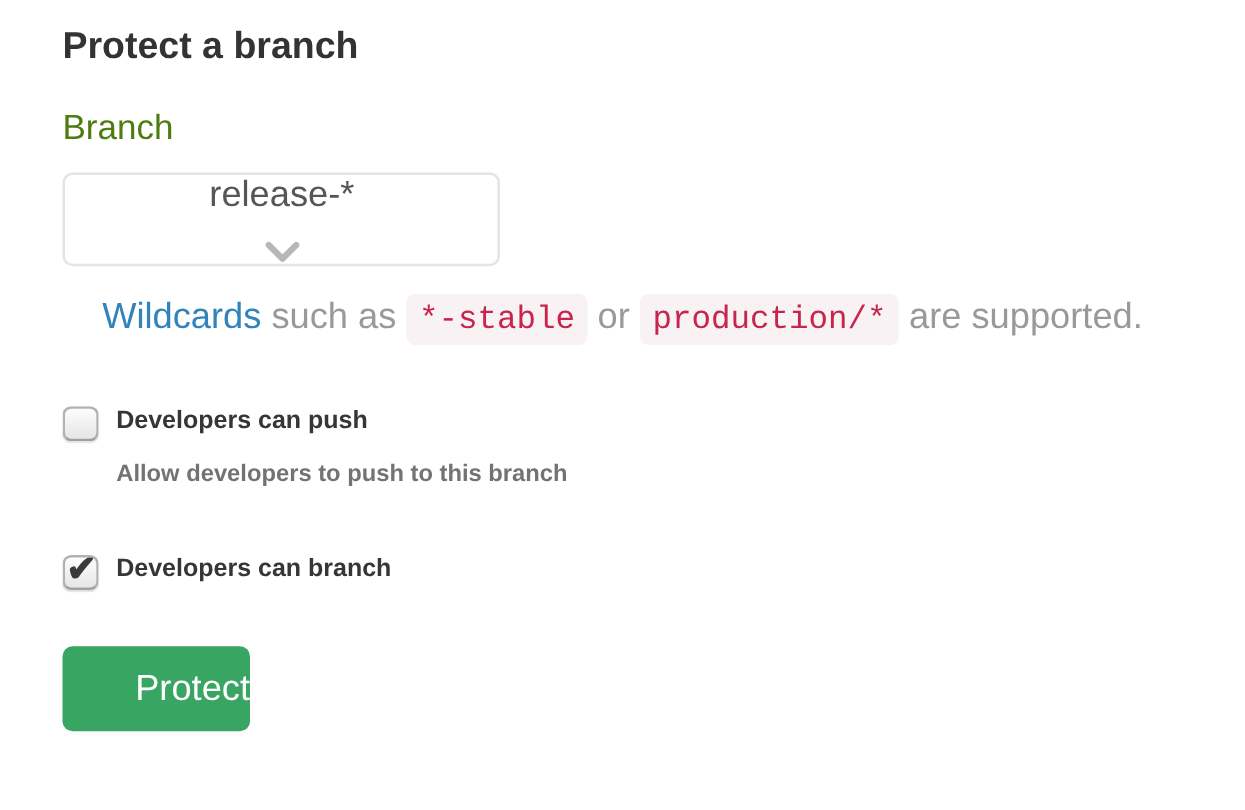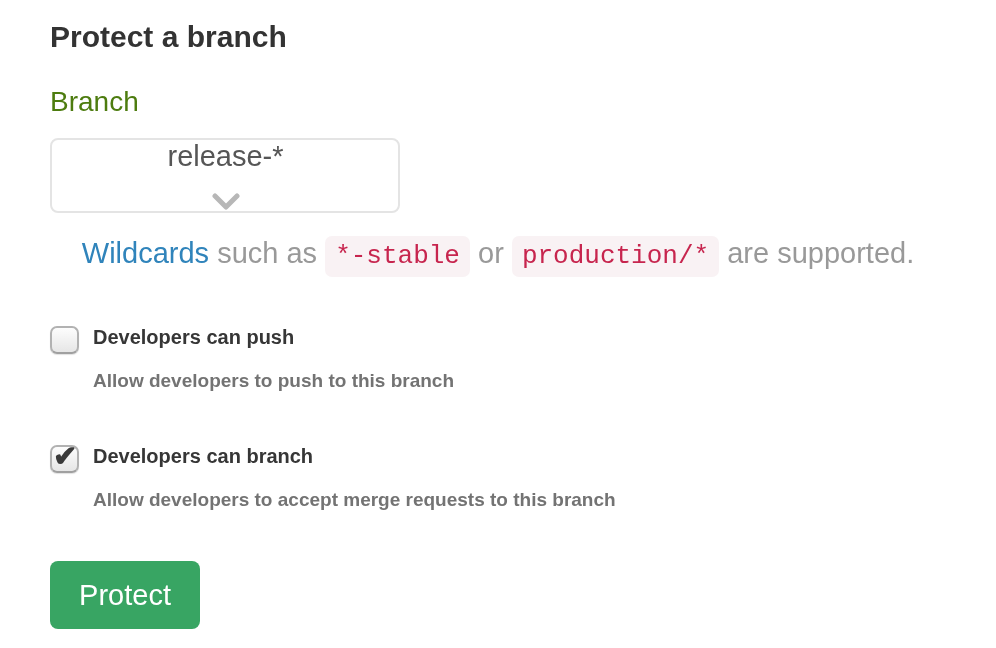--- a/index.html
+++ b/index.html
@@ -124,21 +124,21 @@
     background: #38a563;
     color: #ffffff;
     font-family: "Liberation Sans", sans-serif;
     font-size: 29px;
     font-weight: 400;
     padding: 0;
     width: 150px;
     height: 68px;
     border-radius: 8px;
     cursor: pointer;
-    text-align: center;
+    text-align: right;
   }
 </style>
 </head>
 <body>
 
 <div class="page">
 
   <h4 class="form-title">Protect a branch</h4>
 
   <label class="branch-label">Branch</label>
@@ -164,19 +164,18 @@
     <div class="option-text">
       <div class="option-label">Developers can push</div>
       <div class="option-desc">Allow developers to push to this branch</div>
     </div>
   </div>
 
   <div class="option-row">
     <span class="checkbox checked"></span>
     <div class="option-text">
       <div class="option-label">Developers can branch</div>
-      <div class="option-desc">Allow developers to accept merge requests to this branch</div>
     </div>
   </div>
 
   <button class="protect-button">Protect</button>
 
 </div>
 
 </body></html>

